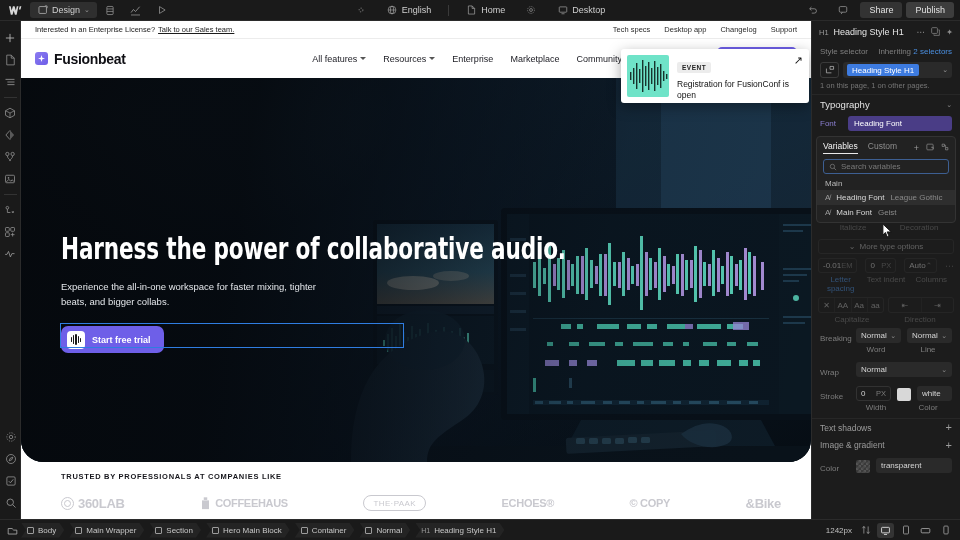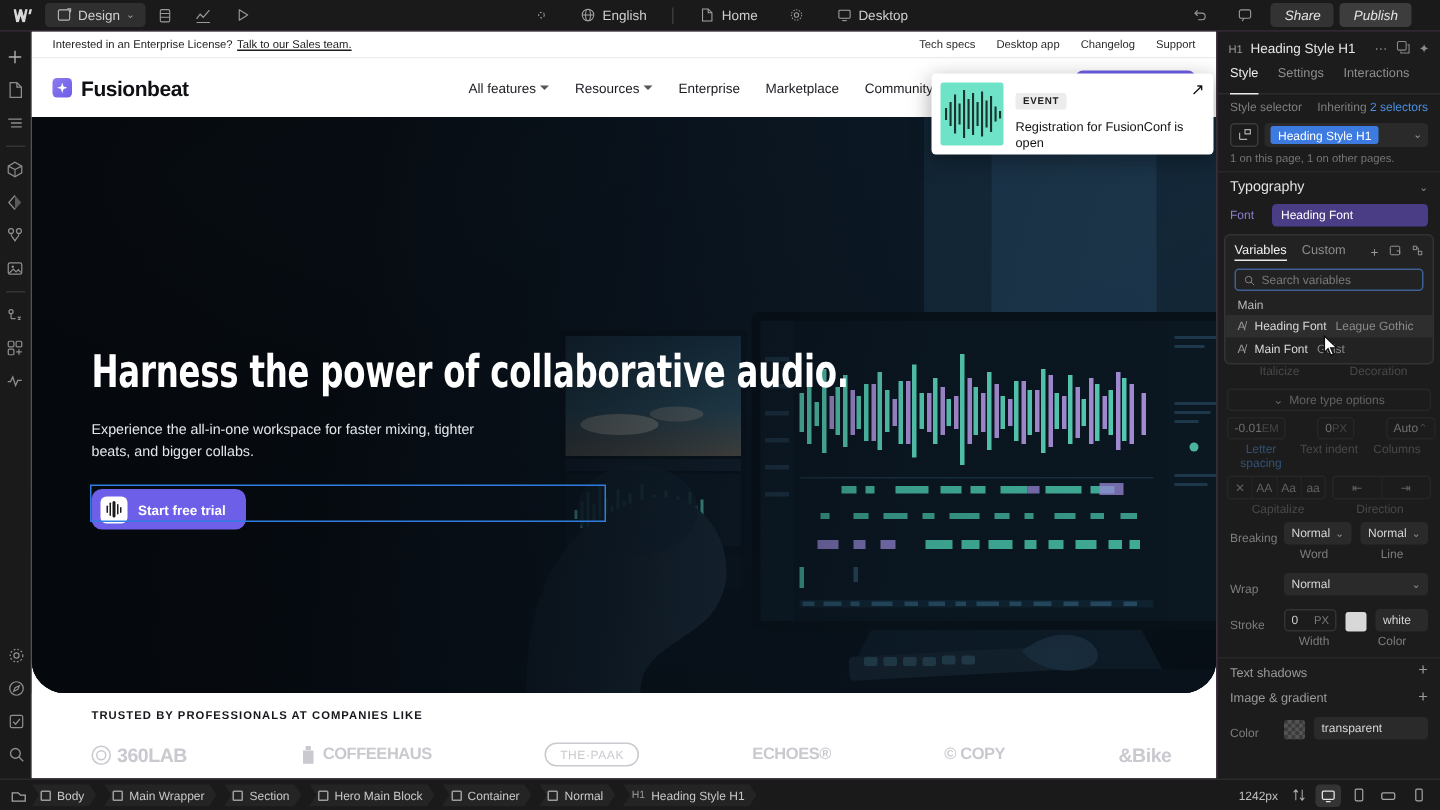--- a/index.html
+++ b/index.html
@@ -21,21 +21,21 @@
   .tb-btn {
     height: 16px; display: flex; align-items: center; gap: 4px;
     padding: 0 7px; border-radius: 3px; color: #cfcfcf; font-size: 9px;
   }
   .tb-btn.active { background: #2f2f2f; }
   .tb-icon { display: inline-flex; align-items: center; justify-content: center; width: 11px; height: 11px; opacity: .85;}
   .tb-plain { width: 26px; height: 16px; display: flex; align-items: center; justify-content: center; color: #9a9a9a;}
   .tb-center { position: absolute; left: 0; right: 0; display: flex; justify-content: center; align-items: center; gap: 6px; pointer-events: none;}
   .tb-center > * { pointer-events: auto; }
   .tb-sep { width: 1px; height: 11px; background: #3a3a3a; margin: 0 4px;}
-  .tb-right { position: absolute; right: 19px; display: flex; align-items: center; gap: 4px; font-style: italic; }
+  .tb-right { position: absolute; right: 6px; display: flex; align-items: center; gap: 4px; }
   .pill {
     height: 16px; padding: 0 9px; border-radius: 3px; background: #333;
     color: #e2e2e2; font-size: 9px; display: flex; align-items: center;
   }
   .pill.publish { background: #3d3d3d; }
 
   
   .rail {
     position: absolute; left: 0; top: 21px; width: 21px; height: 519px;
     background: #1a1a1a; border-right: 1px solid #2b2b2b;
@@ -186,21 +186,21 @@
   .vd-item { display: flex; align-items: center; gap: 6px; padding: 0 8px; height: 15px; font-size: 8px; color: #d8d8d8;}
   .vd-item.hover { background: #2e2e2e;}
   .vd-item .val { color: #8a8a8a;}
   .vd-ico { color: #9a9a9a; font-size: 8px;}
 
   .dim-block { opacity: .45; }
   .two-lbl { display: flex; padding: 0 8px; height: 14px; font-size: 8px; color: #7d7d7d;}
   .two-lbl span { flex: 1; text-align: center;}
   .mto { margin: 2px 6px 0; height: 15px; border: 1px solid #333; border-radius: 3px; display: flex; align-items: center; justify-content: center; gap: 4px; font-size: 8px; color: #b5b5b5;}
 
-  .tri-row { display: flex; gap: 21px; padding: 4px 6px 0; }
+  .tri-row { display: flex; gap: 8px; padding: 4px 6px 0; }
   .num-box { flex: 1; height: 15px; border: 1px solid #323232; border-radius: 3px; display: flex; align-items: center; padding: 0 4px; font-size: 8px; color: #d0d0d0;}
   .num-box .u { margin-left: auto; color: #7a7a7a; font-size: 7.5px;}
   .tri-lbl { display: flex; padding: 2px 6px 0; font-size: 8px;}
   .tri-lbl span { flex: 1; text-align: center; color: #7d7d7d;}
   .tri-lbl span.hl { color: #4a8fe0;}
 
   .seg-row { display: flex; gap: 4px; padding: 4px 6px 0;}
   .seg { flex: 1; height: 16px; border: 1px solid #323232; border-radius: 3px; display: flex; overflow: hidden;}
   .seg i { flex: 1; display: flex; align-items: center; justify-content: center; font-size: 8px; color: #b2b2b2; font-style: normal; border-right: 1px solid #2b2b2b;}
   .seg i:last-child { border-right: none;}
@@ -790,25 +790,20 @@
         <span>
           <svg width="9" height="9" viewBox="0 0 14 14">
               <rect x="1" y="1" width="9" height="9" rx="1.5" fill="none" stroke="#8c8c8c" stroke-width="1.1"></rect>
               <path d="M11.5 4.5H13v8.5H4.5v-1.5" fill="none" stroke="#8c8c8c" stroke-width="1.1"></path>
             </svg>
         </span>
         <span>✦</span>
       </span>
     </div>
 
-    <div class="rp-tabs">
-      <span class="rp-tab on">Style</span>
-      <span class="rp-tab">Settings</span>
-      <span class="rp-tab">Interactions</span>
-    </div>
 
     <div class="rp-row">
       <span class="rp-lbl">Style selector</span>
       <span class="rp-inherit">
         <span>Inheriting</span>
         <b>2 selectors</b>
       </span>
     </div>
 
     <div class="selector-row">

